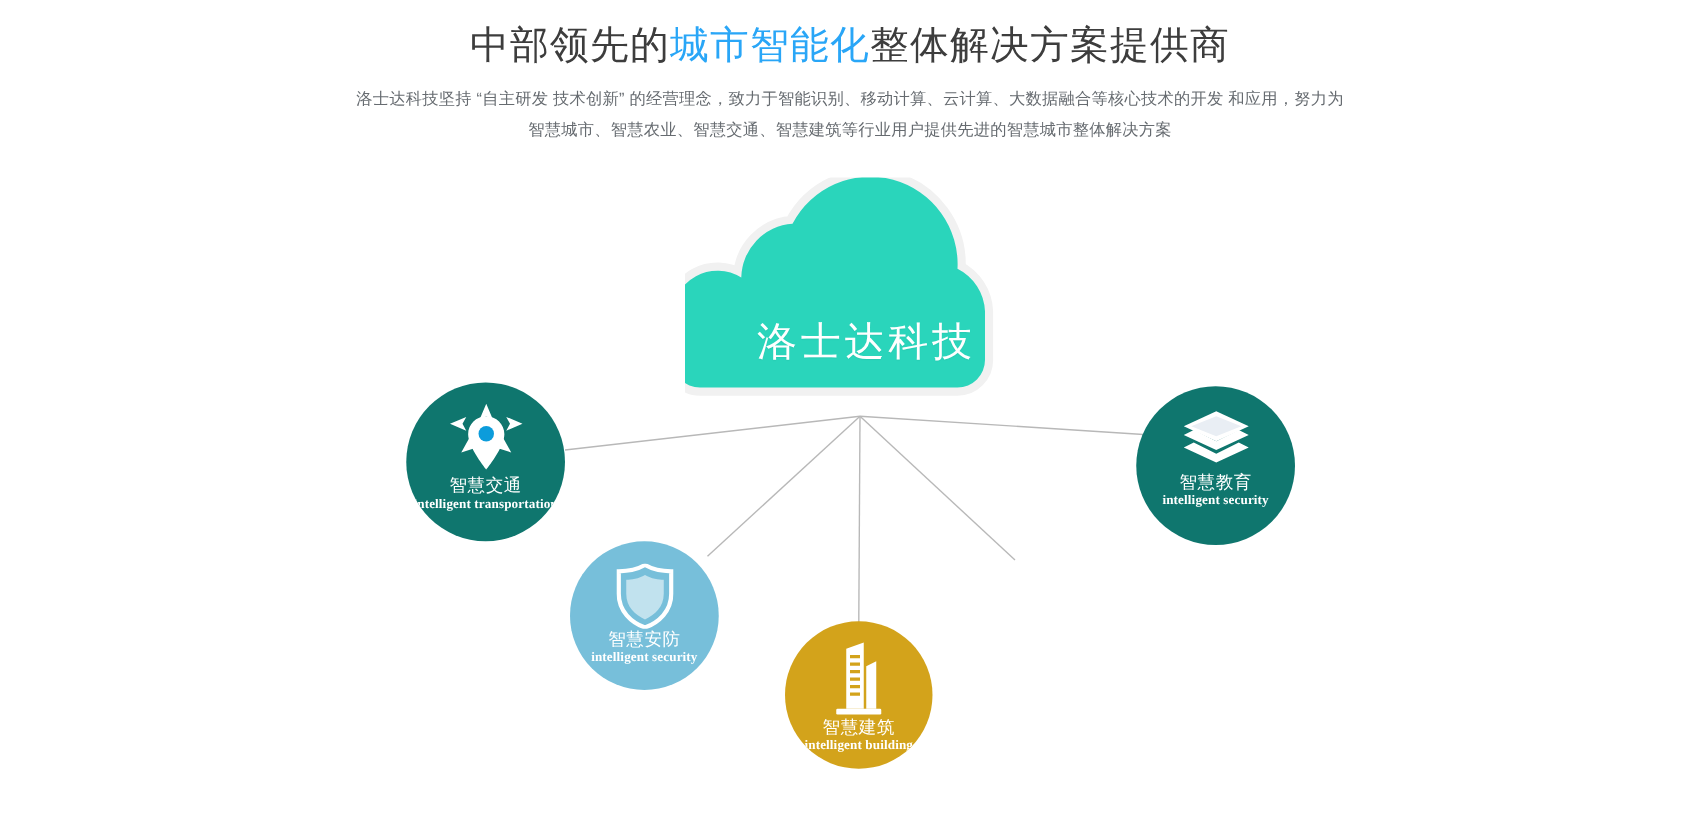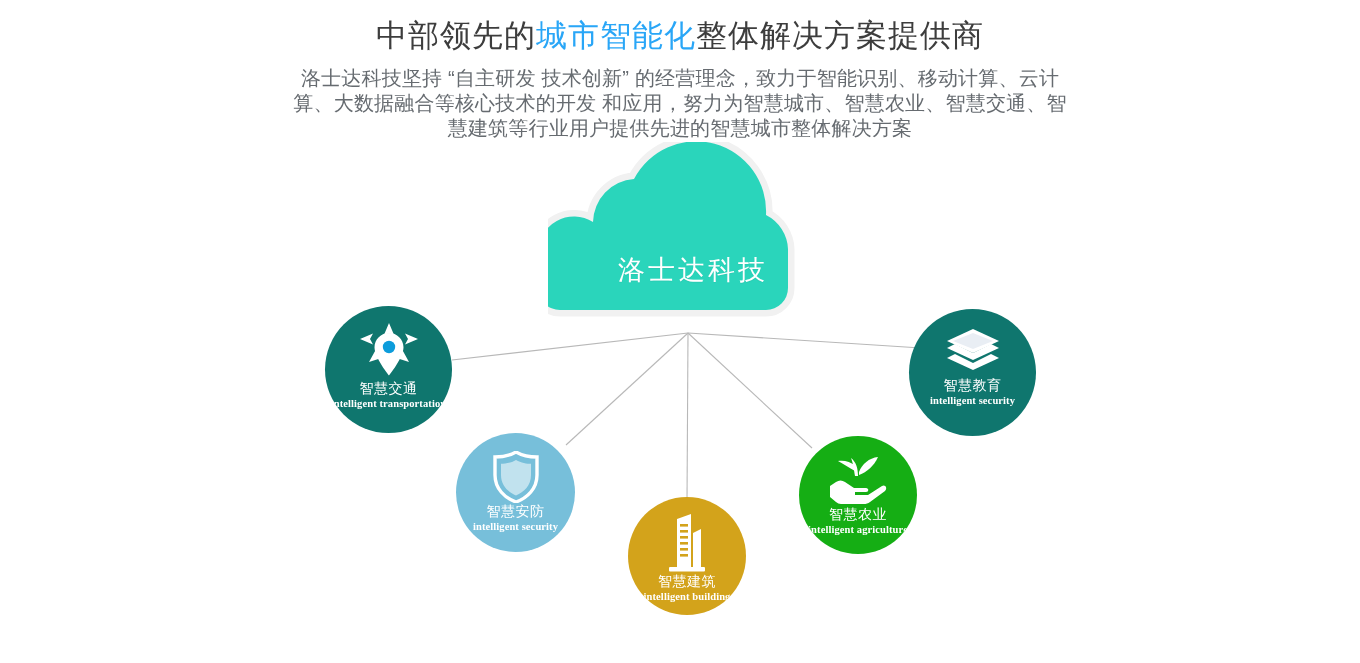--- a/index.html
+++ b/index.html
@@ -14,36 +14,36 @@
   
   .header { position:absolute; left:0; top:0; width:1360px; text-align:center; }
   .title {
     font-size:31px; line-height:44px; font-weight:400;
     color:#3d3d3d; letter-spacing:1px; padding-top:14px;
     white-space:nowrap;
   }
   .title .hl { color:#29a6f7; }
   .subtitle {
     margin-top:8px;
-    font-size:20px; line-height:25px; color:#666b70;
+    font-size:13px; line-height:25px; color:#666b70;
     width:790px; margin-left:auto; margin-right:auto;
     text-align:center; letter-spacing:.2px;
   }
 
   
   .diagram { position:absolute; left:0; top:126px; width:1360px; height:537px; }
   .lines { position:absolute; left:0; top:0; width:1360px; height:537px; pointer-events:none; }
 
   
   .cloud-wrap { position:absolute; left:548px; top:16px; width:290px; height:200px; }
   .cloud-svg { position:absolute; left:0; top:0; }
   .cloud-label {
     position:absolute; left:0; top:110px; width:290px;
     text-align:center; color:#ffffff;
-    font-size:27px; letter-spacing:3px; font-weight:400;
+    font-size:32px; letter-spacing:3px; font-weight:400;
     text-shadow:0 1px 1px rgba(0,0,0,.05);
   }
 
   
   .node {
     position:absolute; border-radius:50%;
     display:flex; flex-direction:column; align-items:center;
     justify-content:flex-start;
     color:#fff; text-align:center; overflow:hidden;
   }
@@ -145,27 +145,15 @@
 
     <div class="node" id="node-security">
       <svg class="ico" width="46" height="52" viewBox="0 0 46 52">
         <path d="M23 1 C16 5 8 6 2 6 L2 24 C2 38 12 47 23 51 C34 47 44 38 44 24 L44 6 C38 6 30 5 23 1 Z" fill="none" stroke="#ffffff" stroke-width="3.4"></path>
         <path d="M23 9 C18 12 12 12.8 8 12.8 L8 24 C8 34.5 15 41 23 44.5 C31 41 38 34.5 38 24 L38 12.8 C34 12.8 28 12 23 9 Z" fill="#ffffff" opacity=".55"></path>
       </svg>
       <div class="cn">智慧安防</div>
       <div class="en">intelligent security</div>
     </div>
 
-    <div class="node" id="node-agriculture">
-      <svg class="ico" width="60" height="54" viewBox="0 0 60 54">
-        <g fill="#ffffff">
-          <path d="M30 24 C30 16 28 10 23 6 C26 14 26 19 27 24 Z"></path>
-          <path d="M28 14 C22 9 15 8 10 9 C16 12 21 16 27 19 Z"></path>
-          <path d="M31 20 C34 12 41 6 50 5 C46 14 39 20 31 23 Z"></path>
-          <path d="M2 34 L8 30 C11 28 14 28 17 30 L26 36 L38 36 C41 36 41 40 38 40 L27 40 L27 43 L40 43 L54 34 C57 32 60 36 57 39 L42 50 C40 51.5 38 52 36 52 L13 52 C11 52 9.5 51.2 8 50 L2 45 Z"></path>
-        </g>
-      </svg>
-      <div class="cn">智慧农业</div>
-      <div class="en">intelligent agriculture</div>
-    </div>
 
   </div>
 </div>
 
 </body></html>

